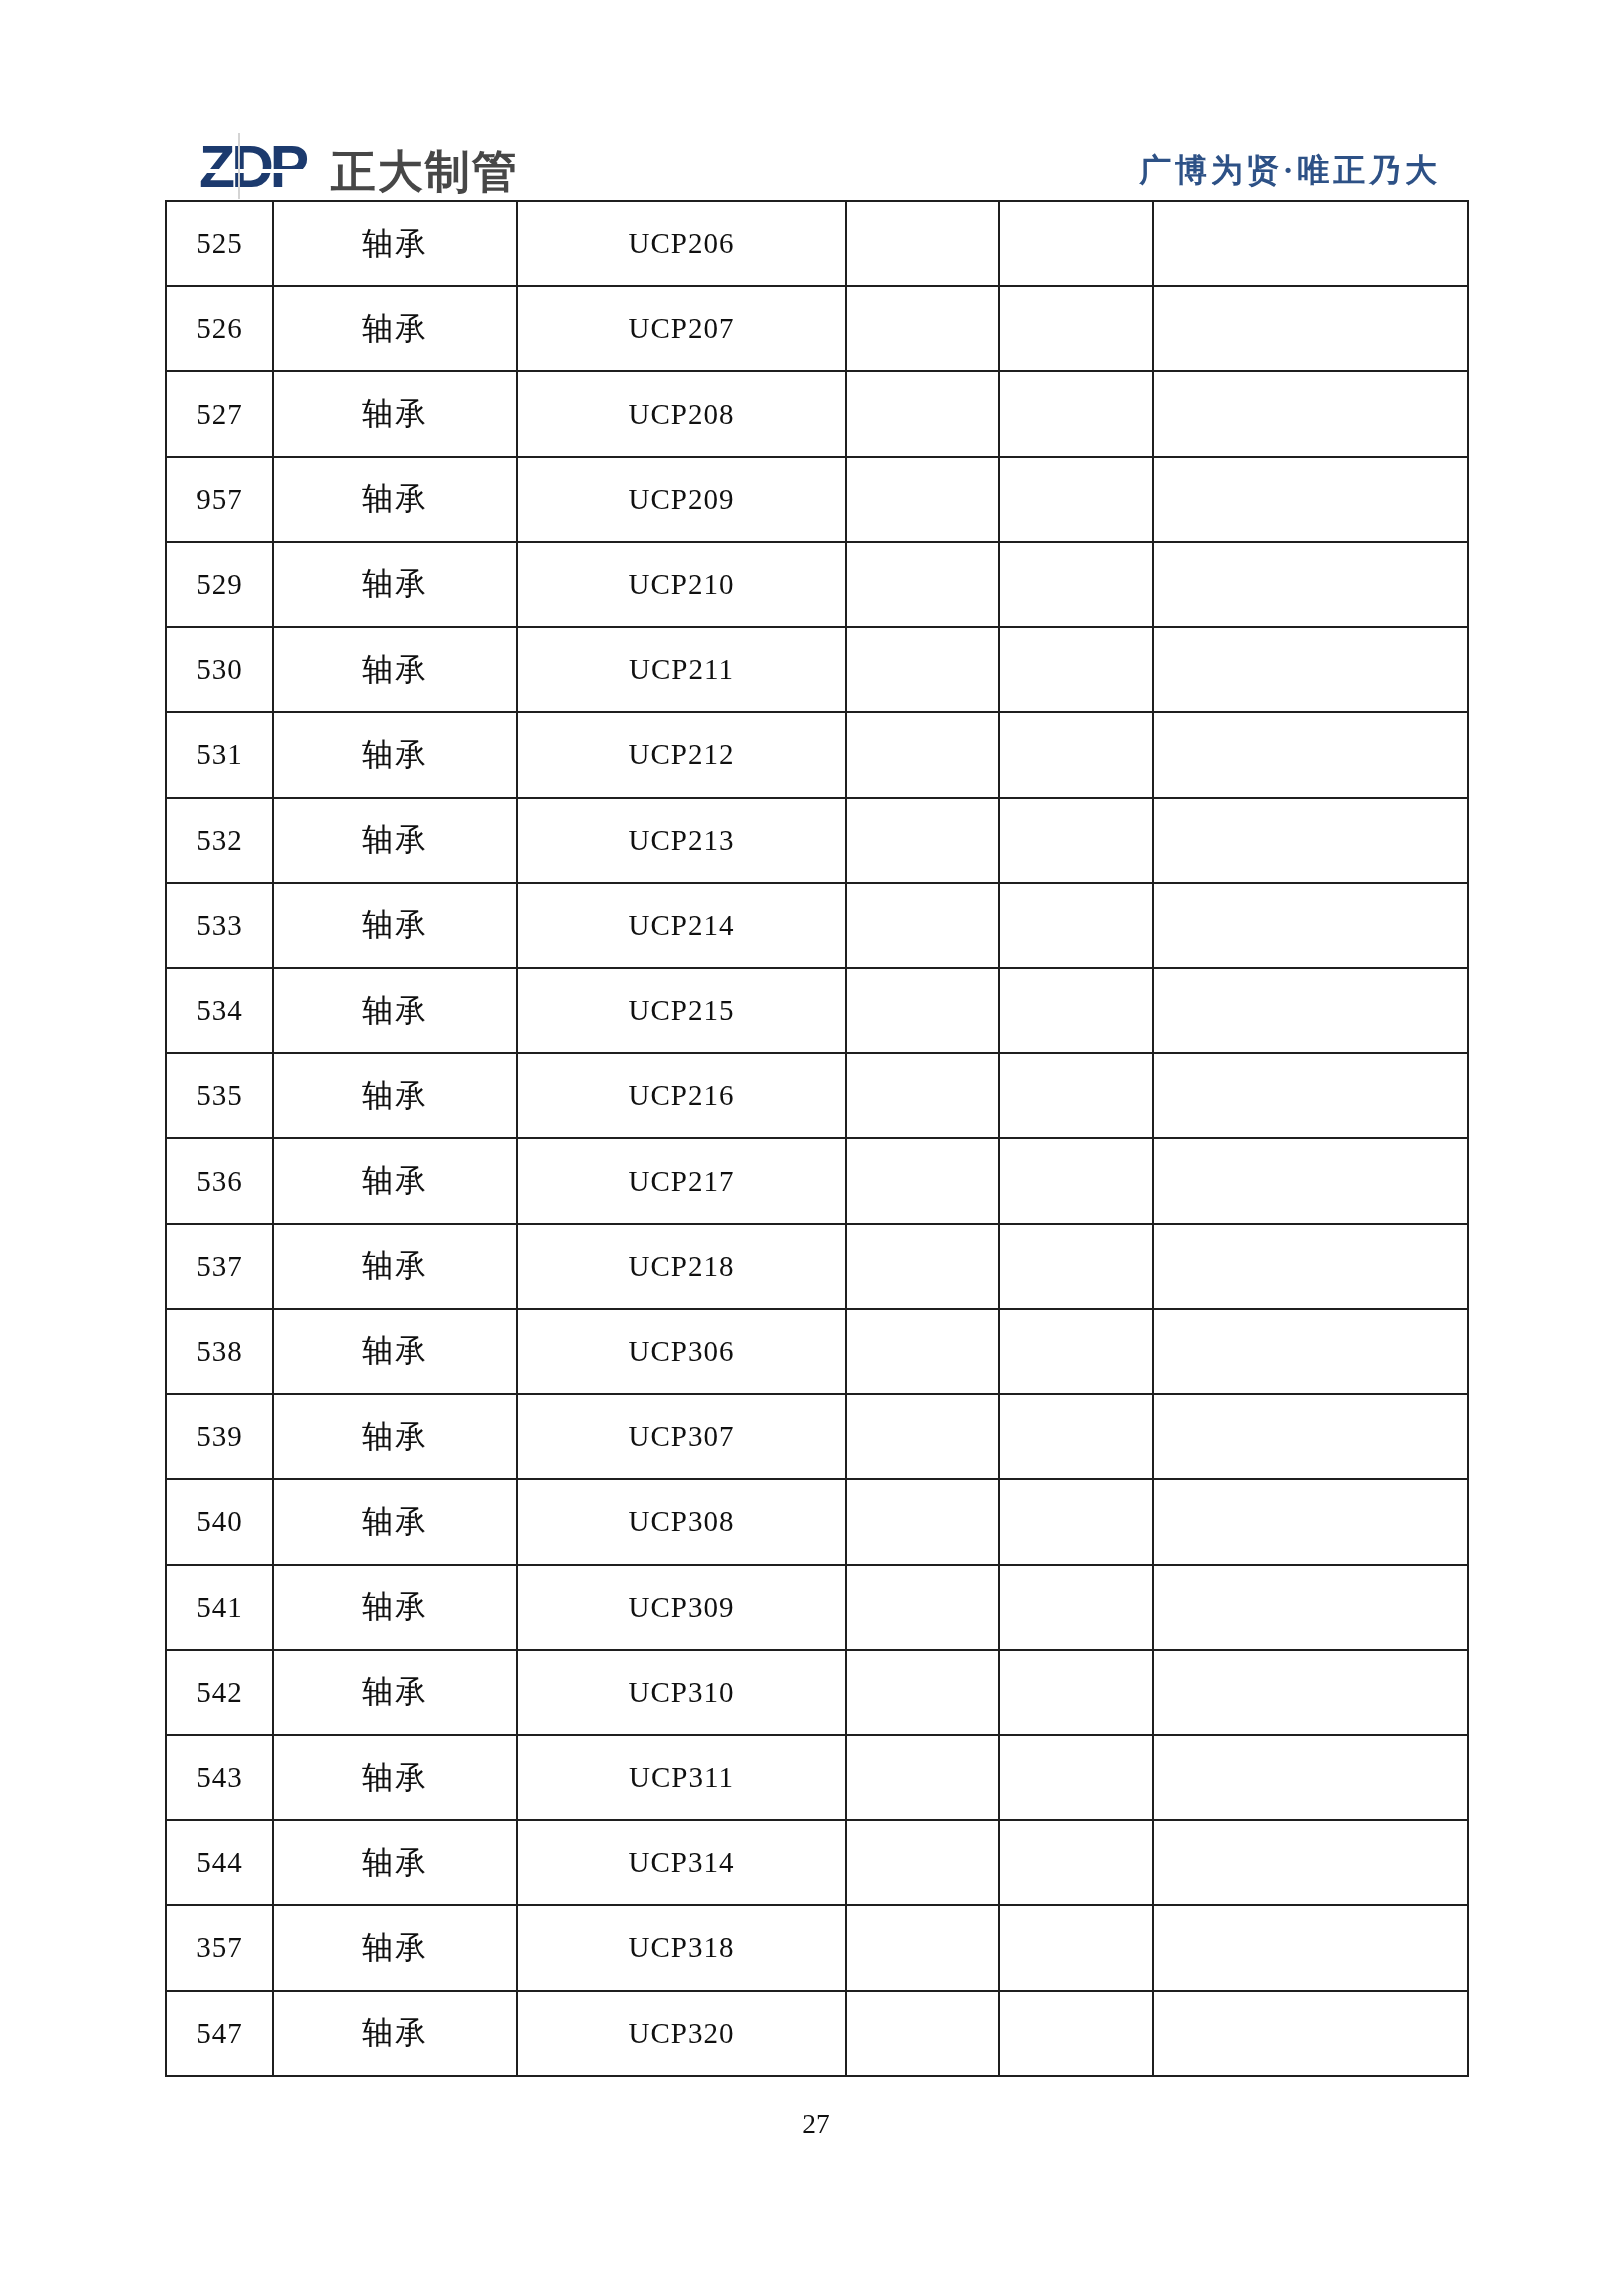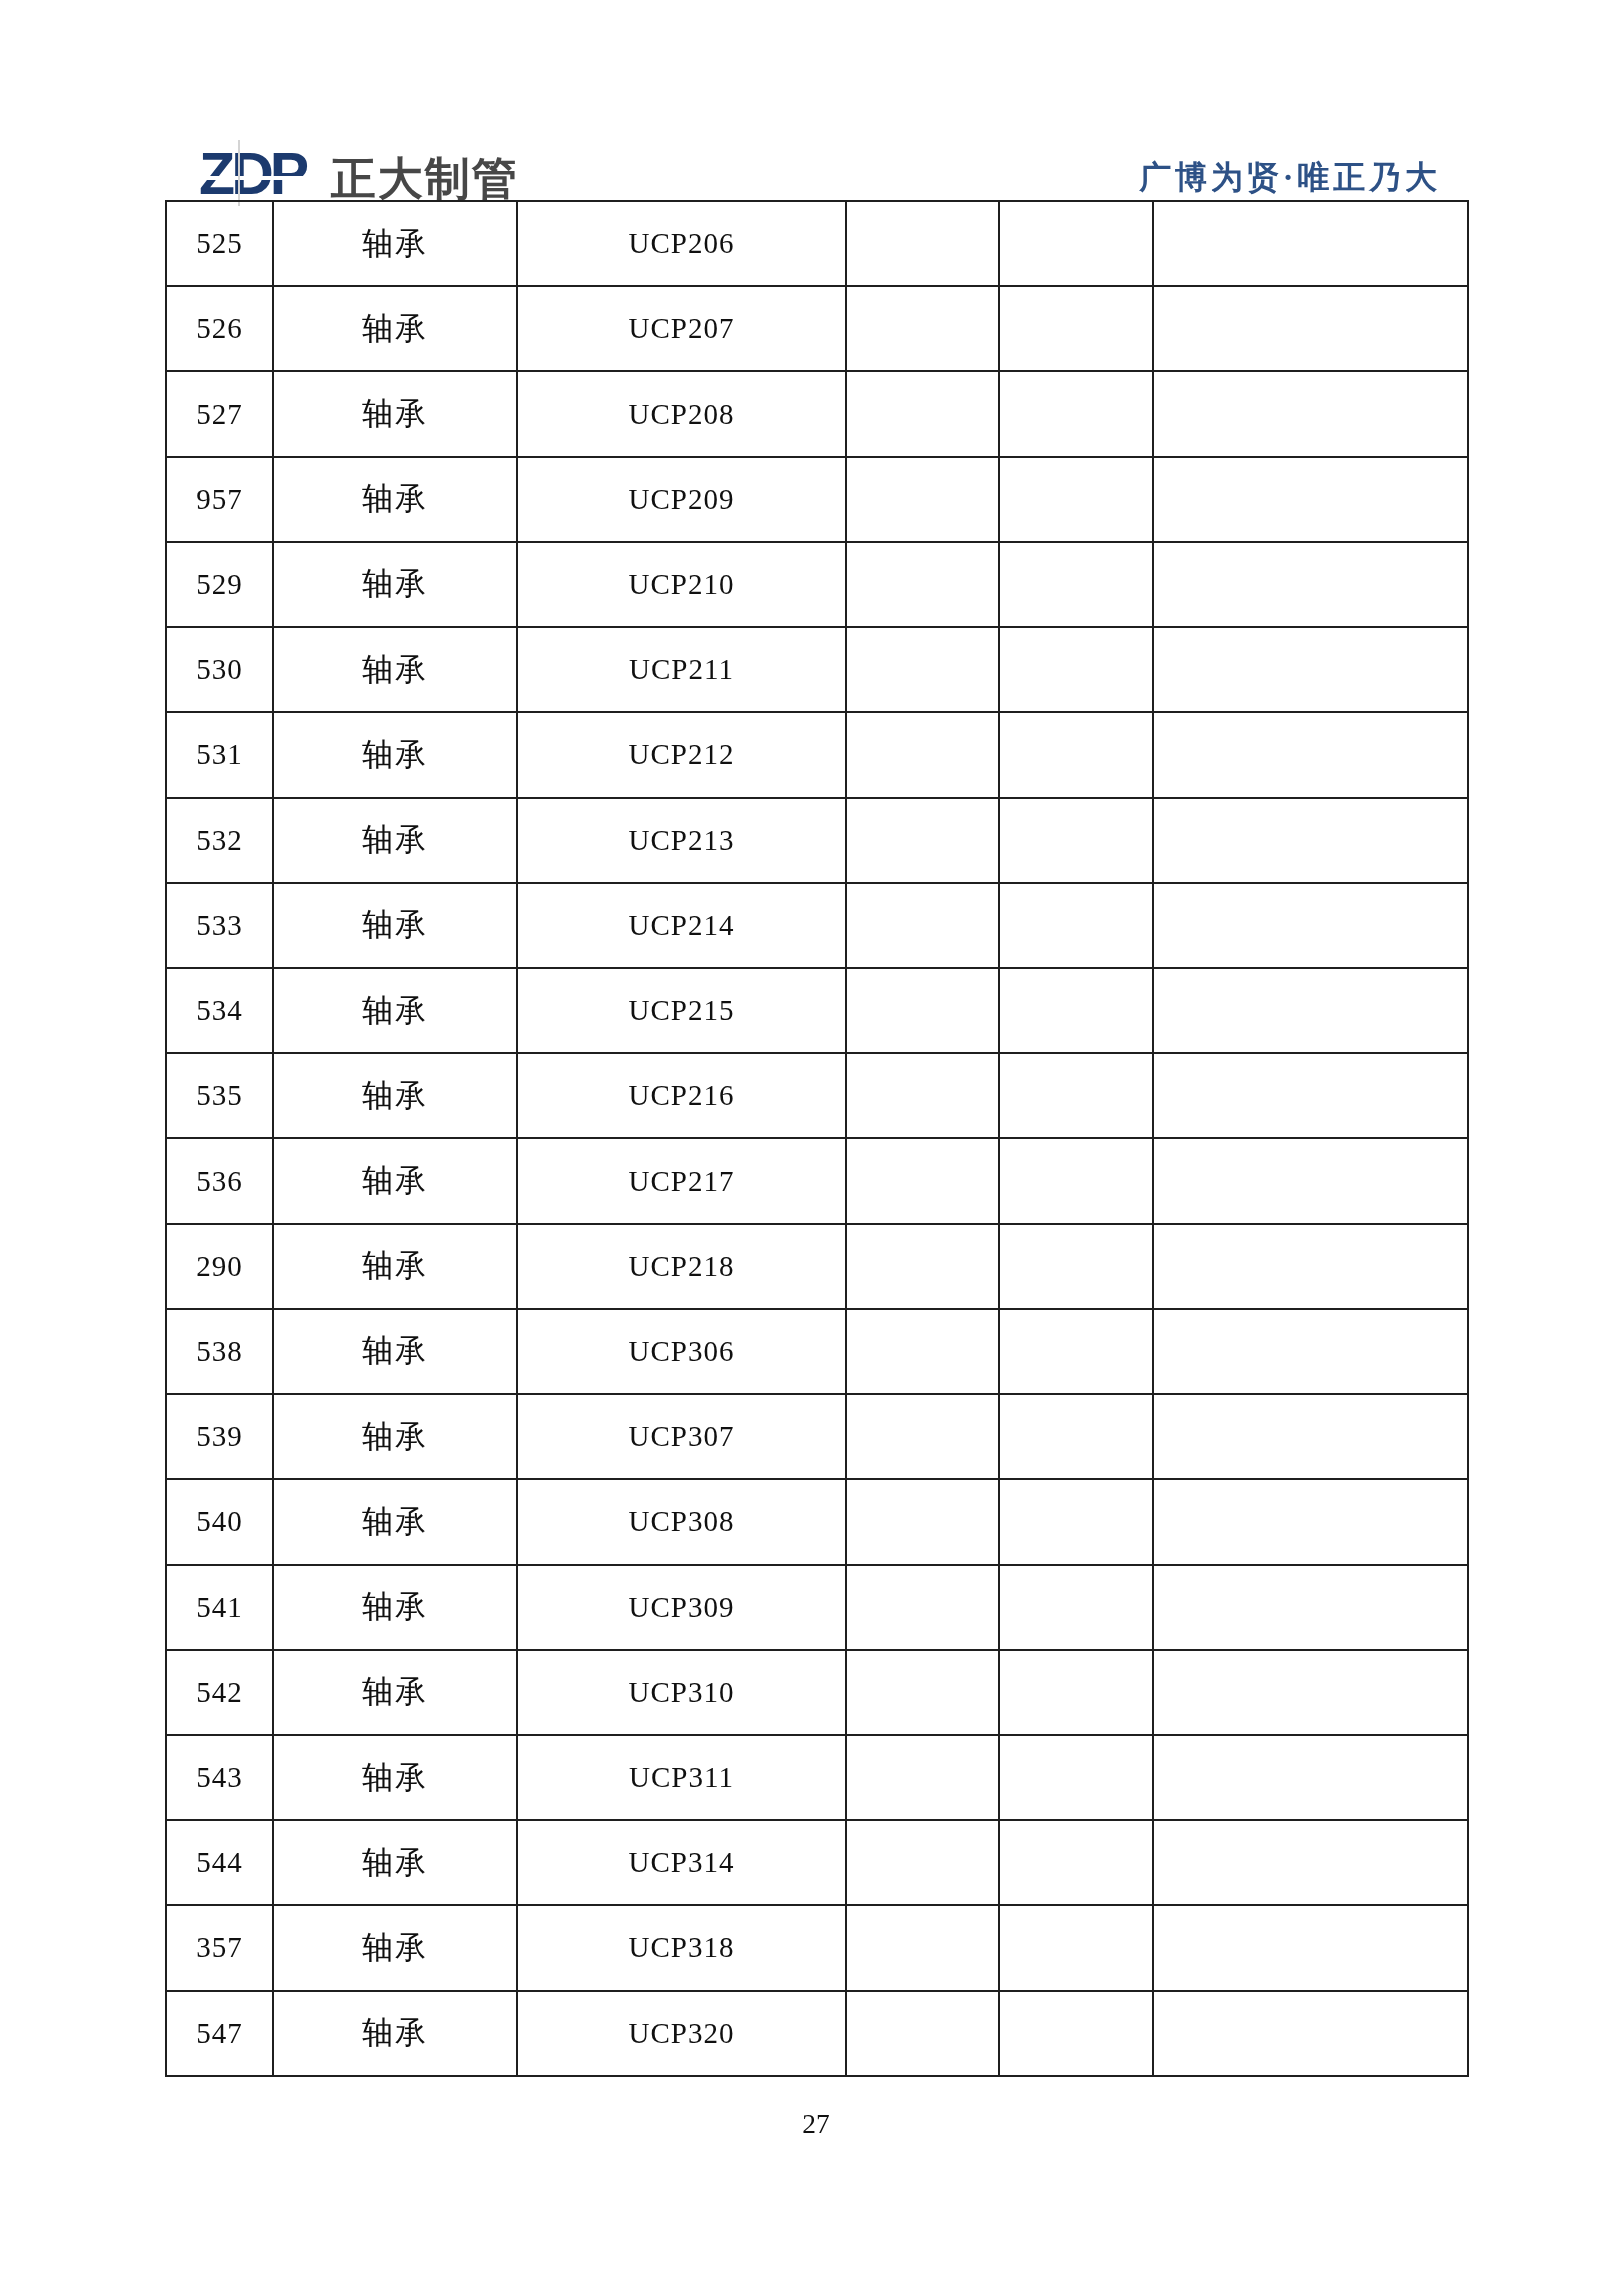--- a/index.html
+++ b/index.html
@@ -16,21 +16,21 @@
     position:relative;
     width:1619px;height:2291px;
     background:var(--page-bg);
     font-family:"Liberation Serif","DejaVu Serif",serif;
     color:var(--text-color);
     overflow:hidden;
     margin:0 auto;
   }
 
   
-  .page-header{position:absolute;left:0;top:16px;width:100%;height:148px;}
+  .page-header{position:absolute;left:0;top:9px;width:100%;height:148px;}
   .logo{
     position:absolute;left:199px;top:129px;
     display:flex;align-items:baseline;gap:25.5px;
     white-space:nowrap;
   }
   .logo-abbr{
     position:relative;
     font-family:"Liberation Sans","DejaVu Sans",sans-serif;
     font-weight:800;
     font-size:59px;line-height:1;
@@ -215,21 +215,21 @@
     <tr>
       <td class="c-serial">536</td>
       <td class="c-item">轴承</td>
       <td class="c-model">UCP217</td>
       <td class="c-empty"></td>
       <td class="c-empty"></td>
       <td class="c-empty"></td>
     </tr>
 
     <tr>
-      <td class="c-serial">290</td>
+      <td class="c-serial">537</td>
       <td class="c-item">轴承</td>
       <td class="c-model">UCP218</td>
       <td class="c-empty"></td>
       <td class="c-empty"></td>
       <td class="c-empty"></td>
     </tr>
 
     <tr>
       <td class="c-serial">538</td>
       <td class="c-item">轴承</td>

